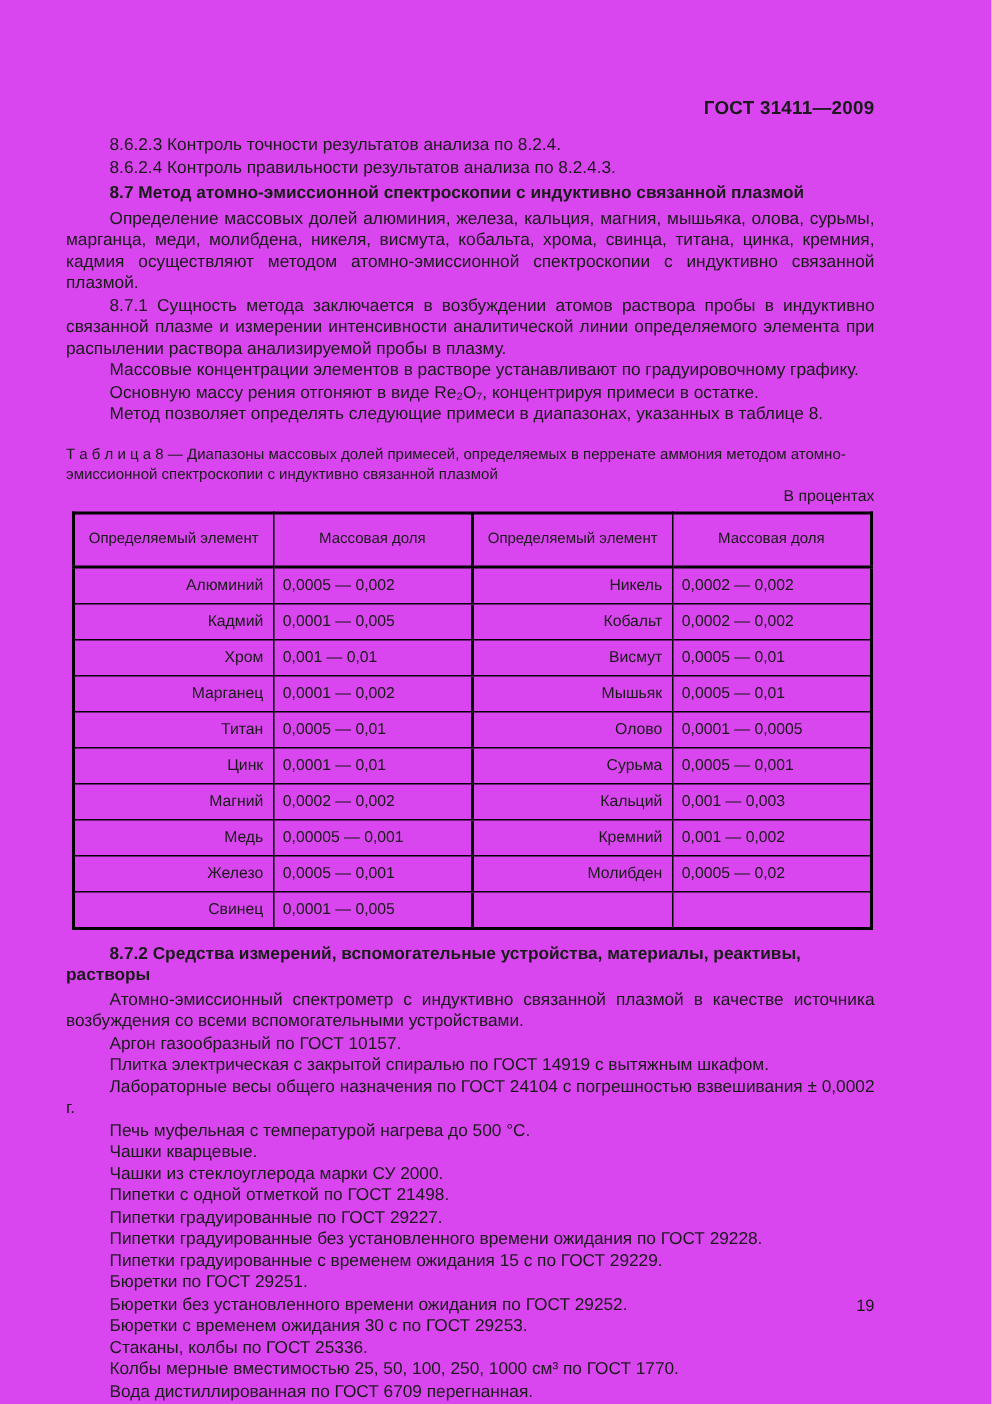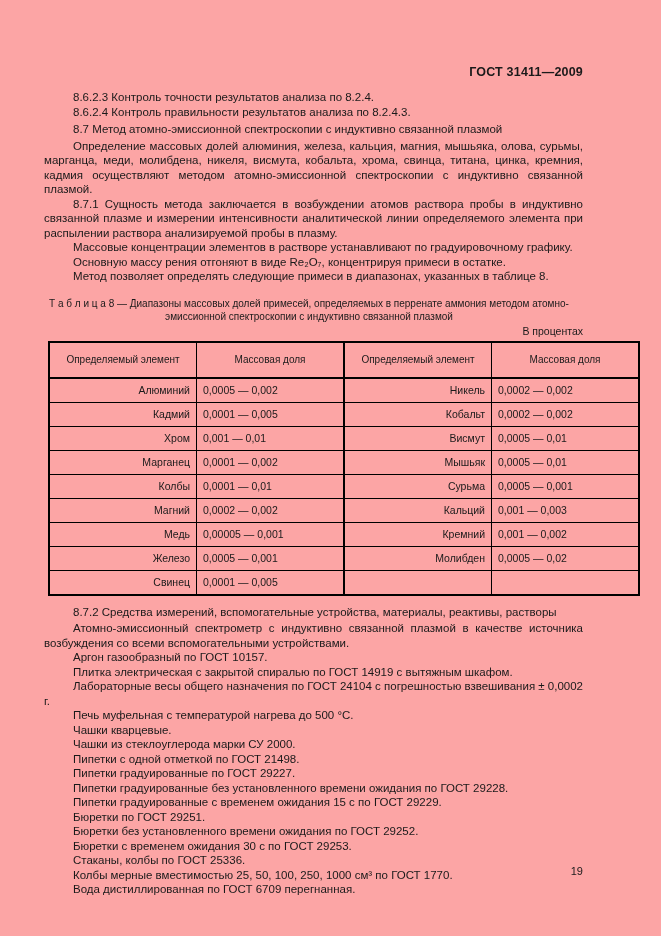--- a/index.html
+++ b/index.html
@@ -1,20 +1,20 @@
 <!DOCTYPE html>
 <html><head>
 <meta charset="utf-8">
 <style>
   html, body { margin: 0; padding: 0; background: #ffffff; }
   .page {
     position: relative;
     width: 661px;
     height: 936px;
-    background: #fca5a5;
+    background: #d946ef;
     color: #1a1a1a;
     font-family: "Liberation Sans", sans-serif;
     overflow: hidden;
   }
   .doc-number {
     position: absolute;
     top: 65px;
     right: 78px;
     font-size: 12.5px;
     font-weight: bold;
@@ -27,41 +27,41 @@
     width: 539px;
   }
   .content p {
     margin: 0;
     font-size: 11.5px;
     line-height: 14.5px;
     text-align: justify;
     text-indent: 29px;
   }
   .content p.heading {
-    font-weight: normal;
+    font-weight: bold;
     text-align: left;
     margin: 3px 0 2px 0;
   }
   .tbl-caption {
     margin-top: 13px;
     font-size: 10px;
     line-height: 13px;
-    text-align: center;
+    text-align: left;
     width: 530px;
   }
   .units-note {
     margin-top: 2px;
     font-size: 10.5px;
     line-height: 13px;
     text-align: right;
   }
   table.gost {
     margin-top: 3px;
     margin-left: 4px;
-    width: 592px;
+    width: 534px;
     border-collapse: collapse;
     table-layout: fixed;
     border: 2px solid #000;
   }
   table.gost col { width: 25%; }
   table.gost th {
     border: 1px solid #000;
     border-bottom: 2px solid #000;
     font-weight: normal;
     font-size: 10px;
@@ -146,21 +146,27 @@
           <td class="el mid-l">Висмут</td>
           <td class="val">0,0005 — 0,01</td>
         </tr>
         <tr>
           <td class="el">Марганец</td>
           <td class="val">0,0001 — 0,002</td>
           <td class="el mid-l">Мышьяк</td>
           <td class="val">0,0005 — 0,01</td>
         </tr>
         <tr>
-          <td class="el">Колбы</td>
+          <td class="el">Титан</td>
+          <td class="val">0,0005 — 0,01</td>
+          <td class="el mid-l">Олово</td>
+          <td class="val">0,0001 — 0,0005</td>
+        </tr>
+        <tr>
+          <td class="el">Цинк</td>
           <td class="val">0,0001 — 0,01</td>
           <td class="el mid-l">Сурьма</td>
           <td class="val">0,0005 — 0,001</td>
         </tr>
         <tr>
           <td class="el">Магний</td>
           <td class="val">0,0002 — 0,002</td>
           <td class="el mid-l">Кальций</td>
           <td class="val">0,001 — 0,003</td>
         </tr>

